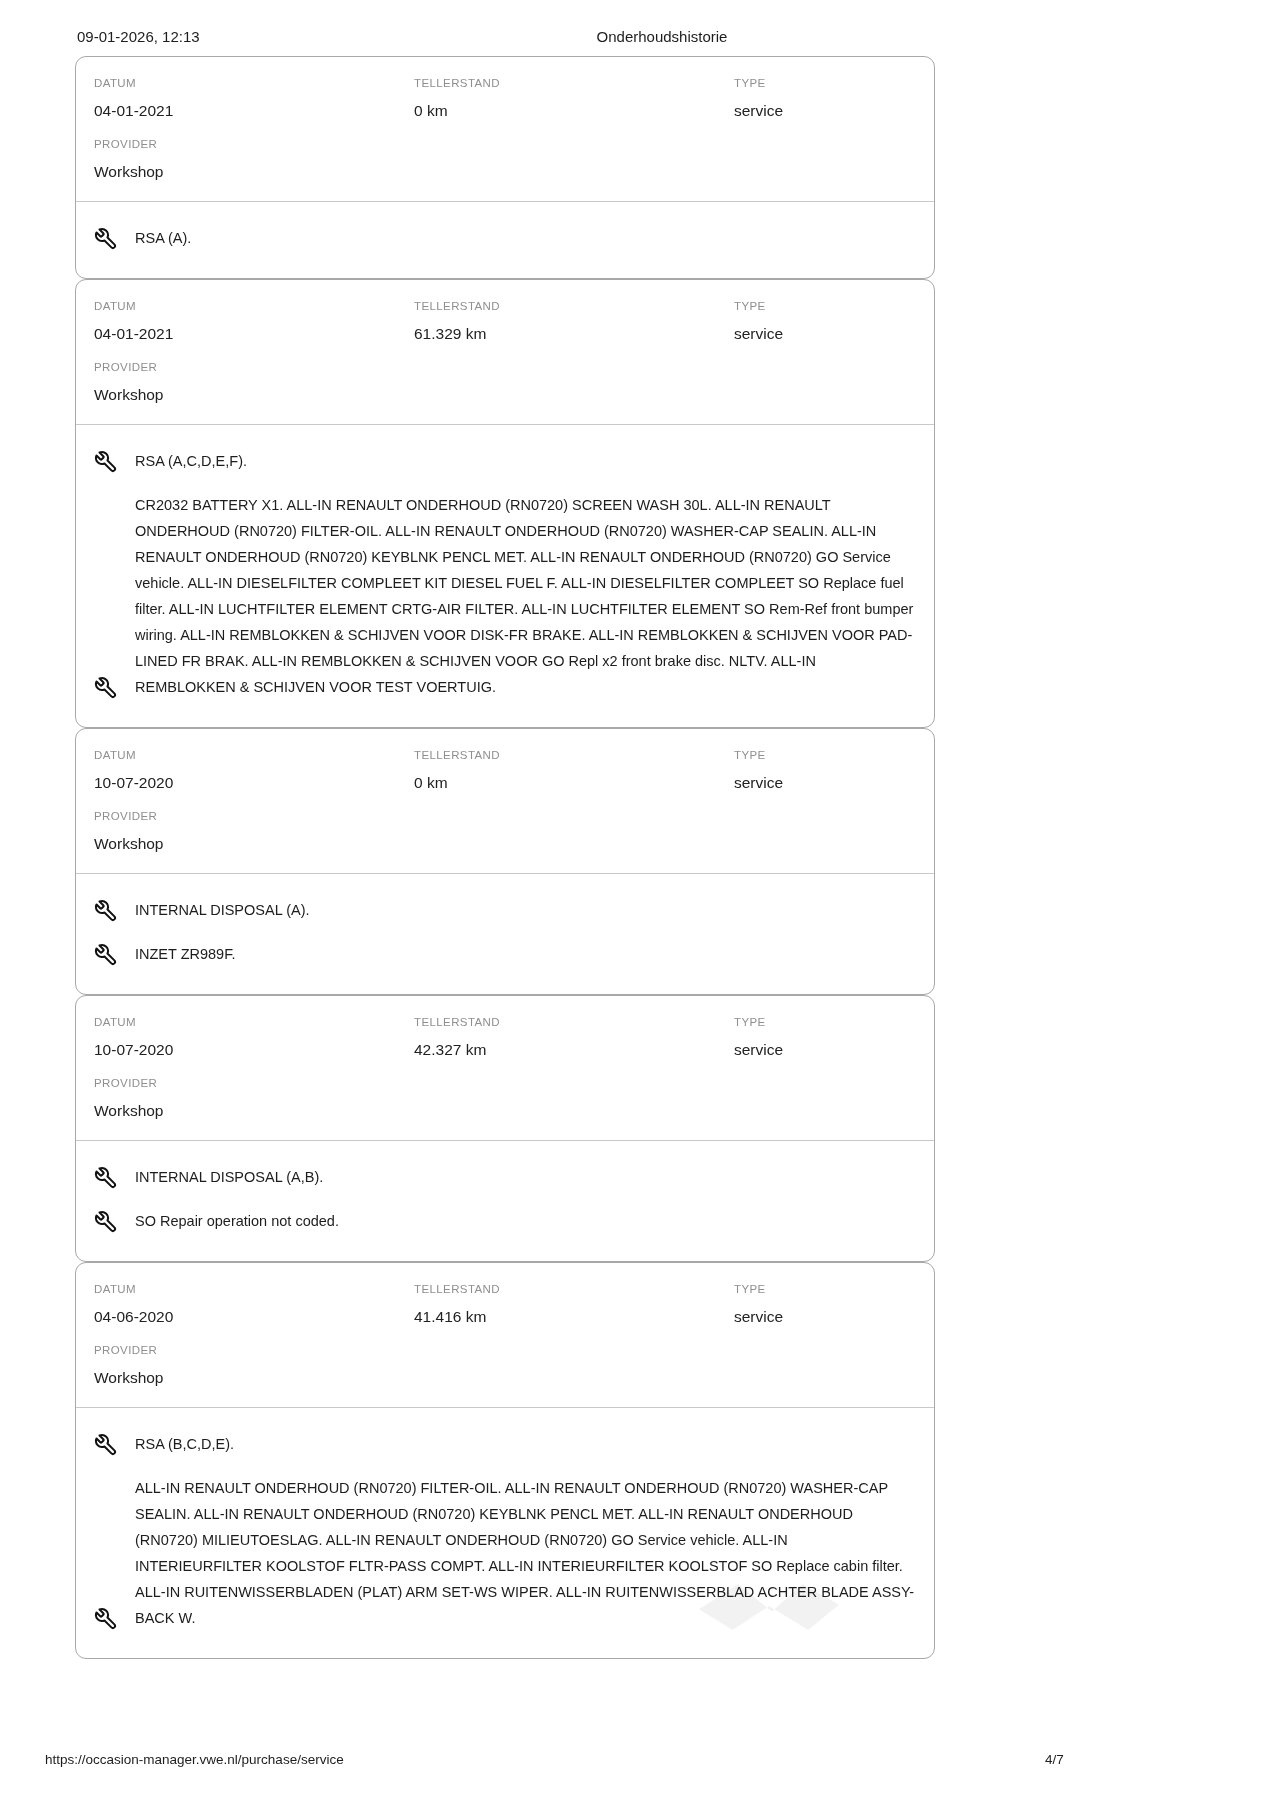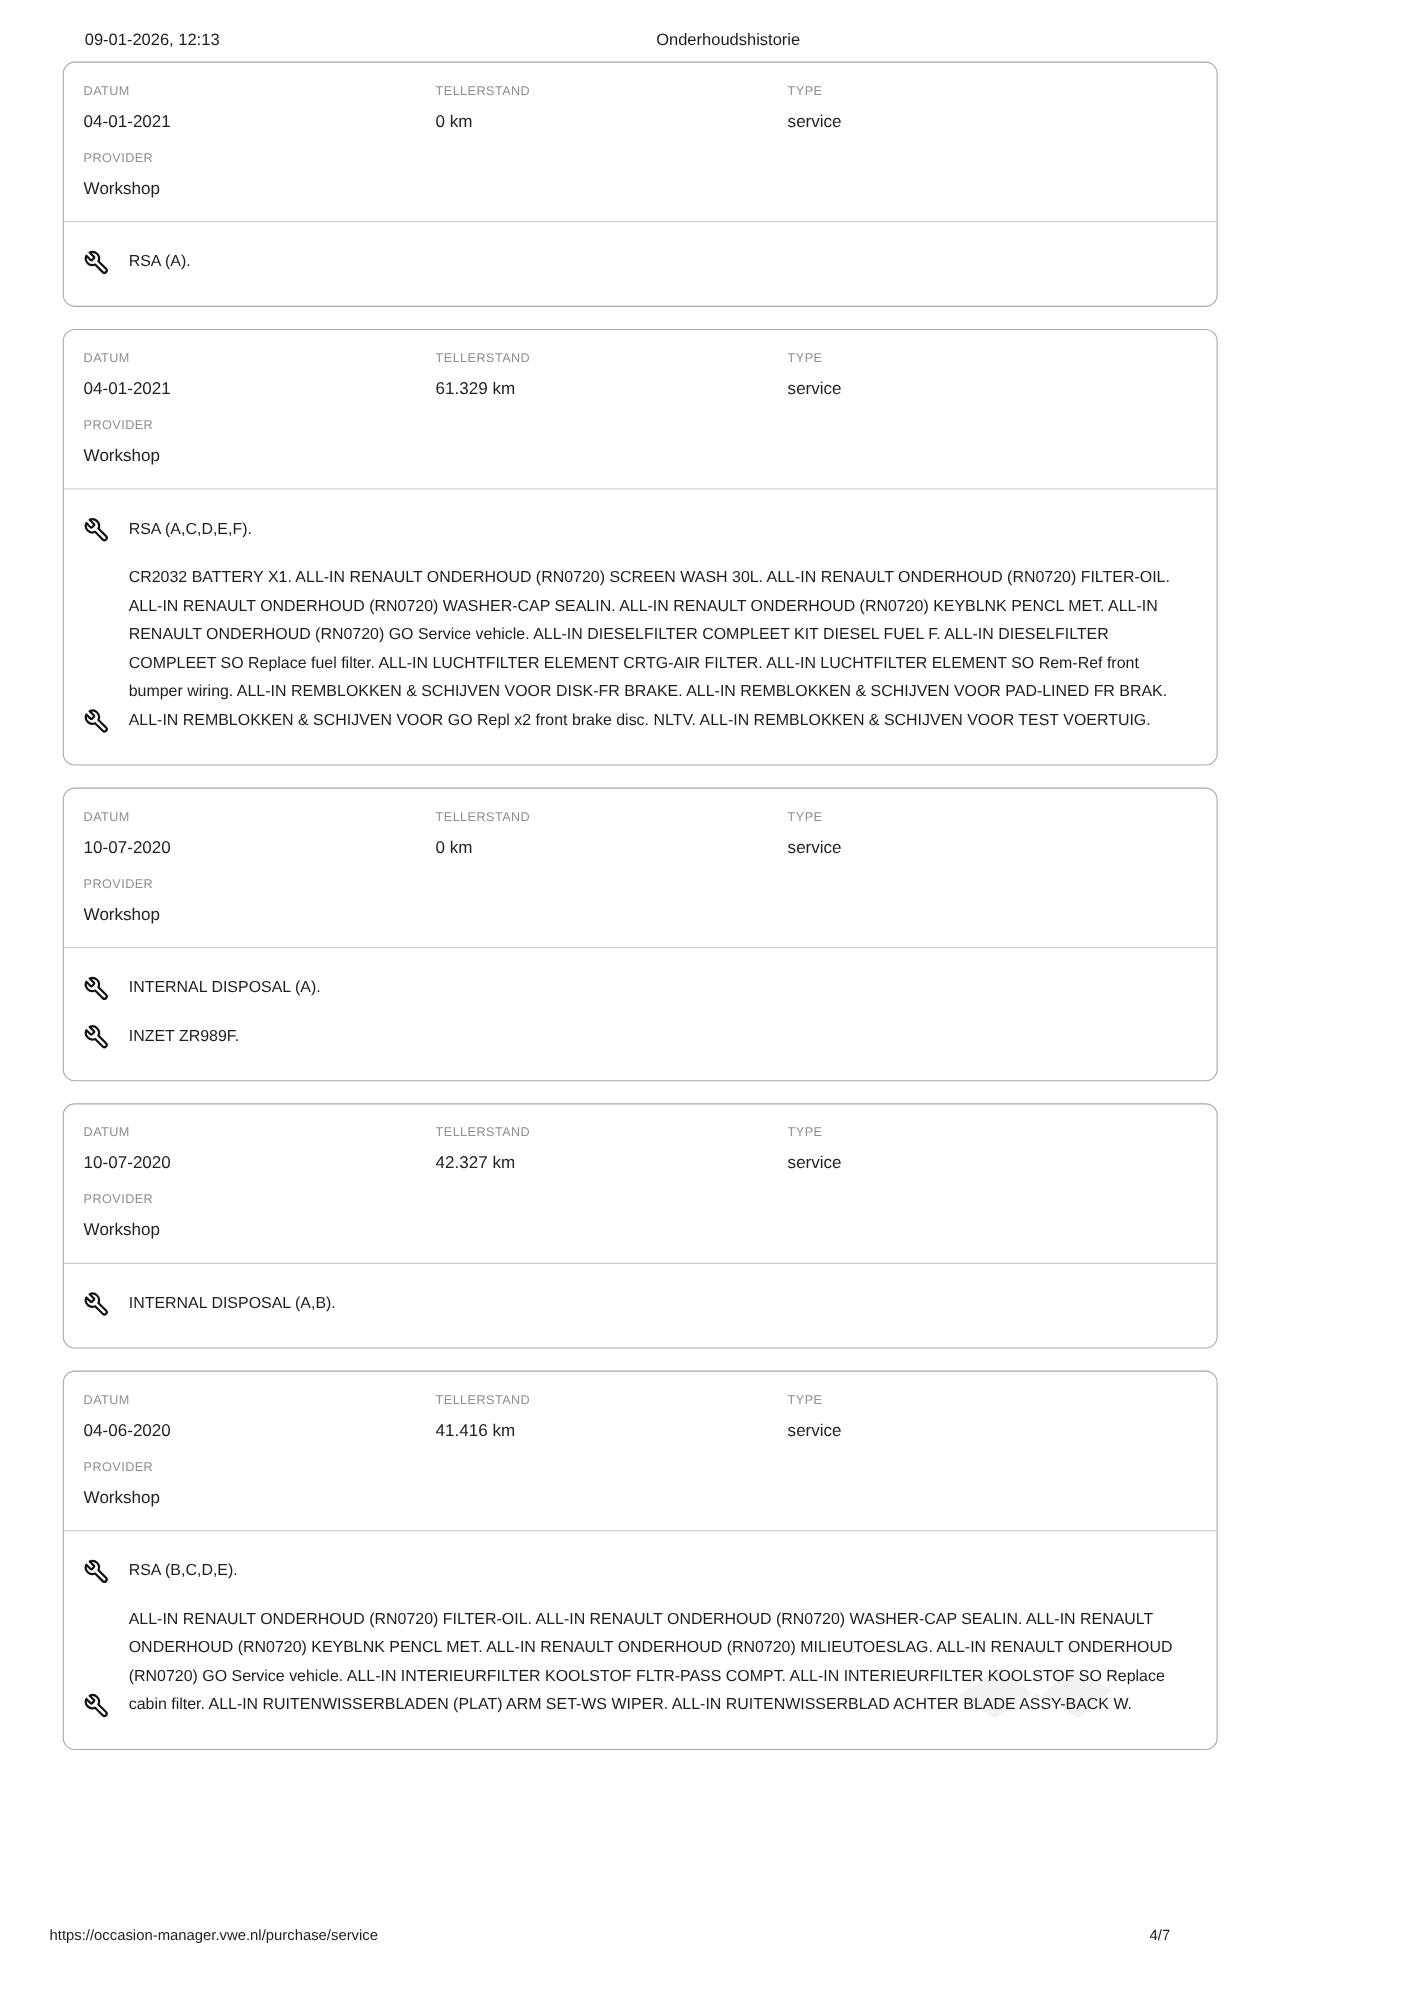--- a/index.html
+++ b/index.html
@@ -8,21 +8,21 @@
     background: #ffffff;
     font-family: "Liberation Sans", sans-serif;
     color: #1d1d1d;
     position: relative;
     overflow: hidden;
   }
   .print-header { position: absolute; top: 28px; left: 0; width: 1280px; height: 22px; font-size: 15px; }
   .print-header .datetime { position: absolute; left: 45px; top: 0; margin-left: 32px; }
   .print-header .doc-title { position: absolute; left: 0; right: 0; top: 0; text-align: center; margin-left: 44px; }
 
-  .cards { position: absolute; top: 56px; left: 57px; width: 1050px; display: flex; flex-direction: column; gap: 20px; }
+  .cards { position: absolute; top: 56px; left: 75px; width: 860px; display: flex; flex-direction: column; }
 
   .card {
     border: 1.5px solid #a8a8a8;
     border-radius: 11px;
     background: #ffffff;
     position: relative;
   }
   .card-head { padding: 20px 18px 0 18px; }
   .row3 { display: grid; grid-template-columns: 320px 320px 1fr; }
   .field-label {
@@ -192,20 +192,26 @@
       </div>
     </div>
     <div class="divider"></div>
     <div class="items">
       <div class="item">
         <svg class="wrench" viewBox="0 0 24 24">
             <path d="M14.7 6.3a1 1 0 0 0 0 1.4l1.6 1.6a1 1 0 0 0 1.4 0l3.77-3.77a6 6 0 0 1-7.94 7.94l-6.91 6.91a2.12 2.12 0 0 1-3-3l6.91-6.91a6 6 0 0 1 7.94-7.94l-3.76 3.76z" fill="none" stroke="#111" stroke-width="2" stroke-linecap="round" stroke-linejoin="round"></path>
           </svg>
         <div class="item-text">INTERNAL DISPOSAL (A,B).</div>
       </div>
+      <div class="item">
+        <svg class="wrench" viewBox="0 0 24 24">
+            <path d="M14.7 6.3a1 1 0 0 0 0 1.4l1.6 1.6a1 1 0 0 0 1.4 0l3.77-3.77a6 6 0 0 1-7.94 7.94l-6.91 6.91a2.12 2.12 0 0 1-3-3l6.91-6.91a6 6 0 0 1 7.94-7.94l-3.76 3.76z" fill="none" stroke="#111" stroke-width="2" stroke-linecap="round" stroke-linejoin="round"></path>
+          </svg>
+        <div class="item-text">SO Repair operation not coded.</div>
+      </div>
     </div>
   </section>
 
   <section class="card">
     <div class="watermark"></div>
     <div class="card-head">
       <div class="row3">
         <div>
           <div class="field-label">DATUM</div>
           <div class="field-value">04-06-2020</div>

